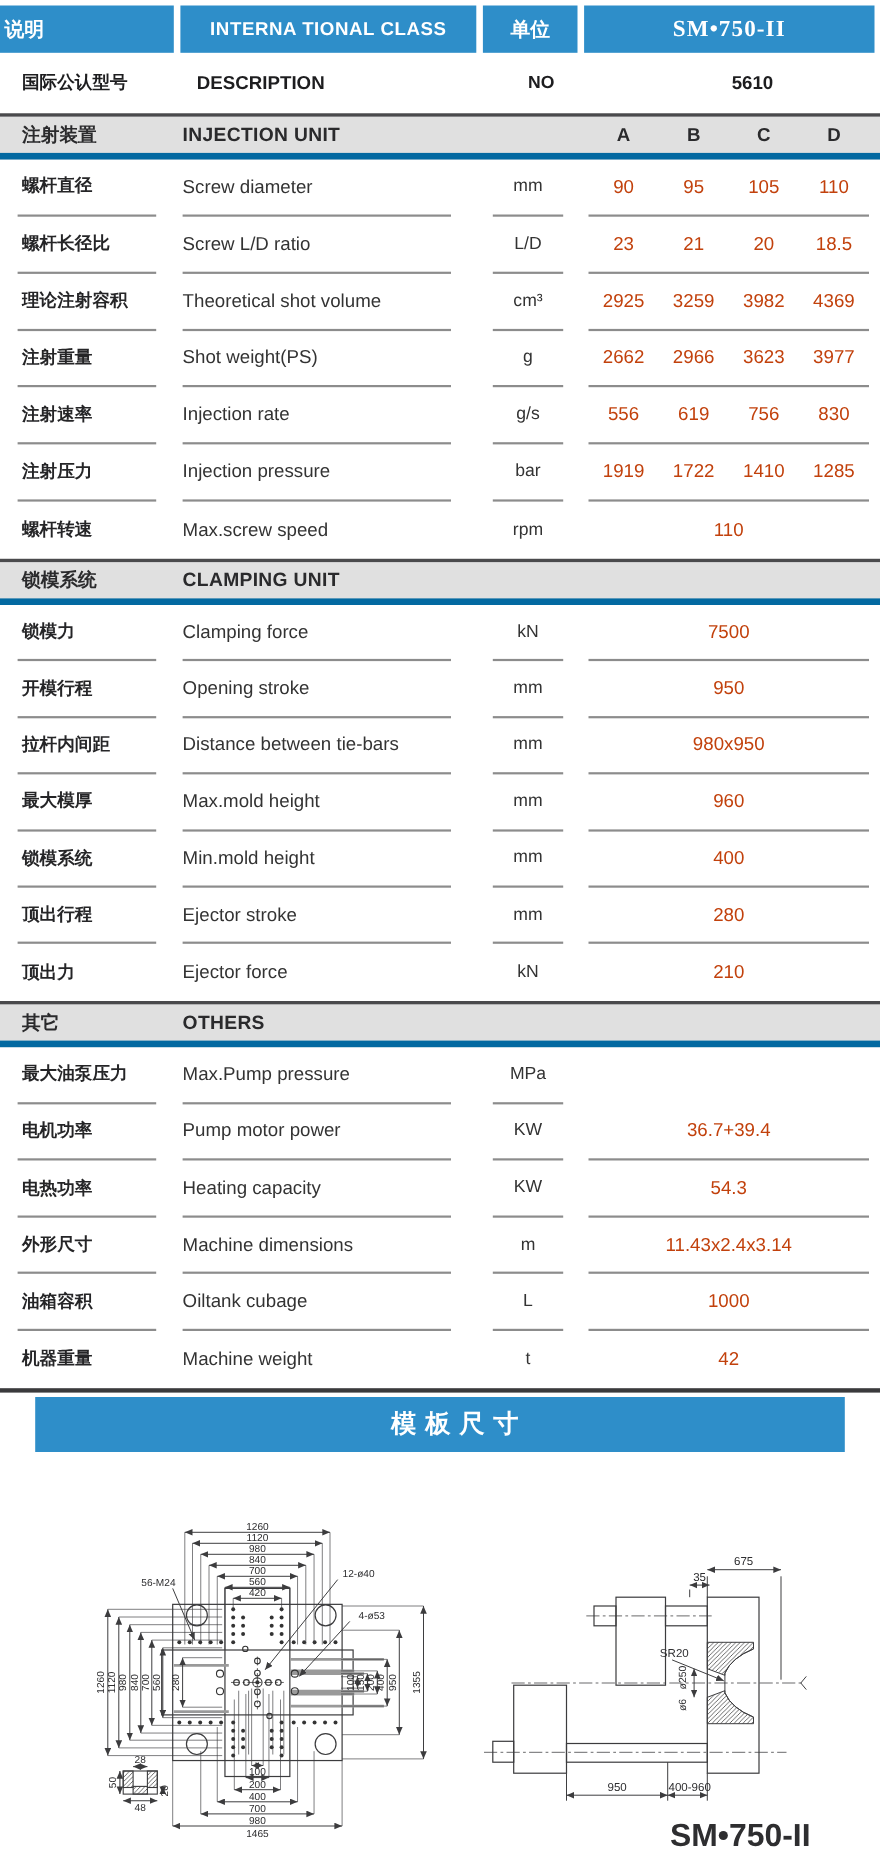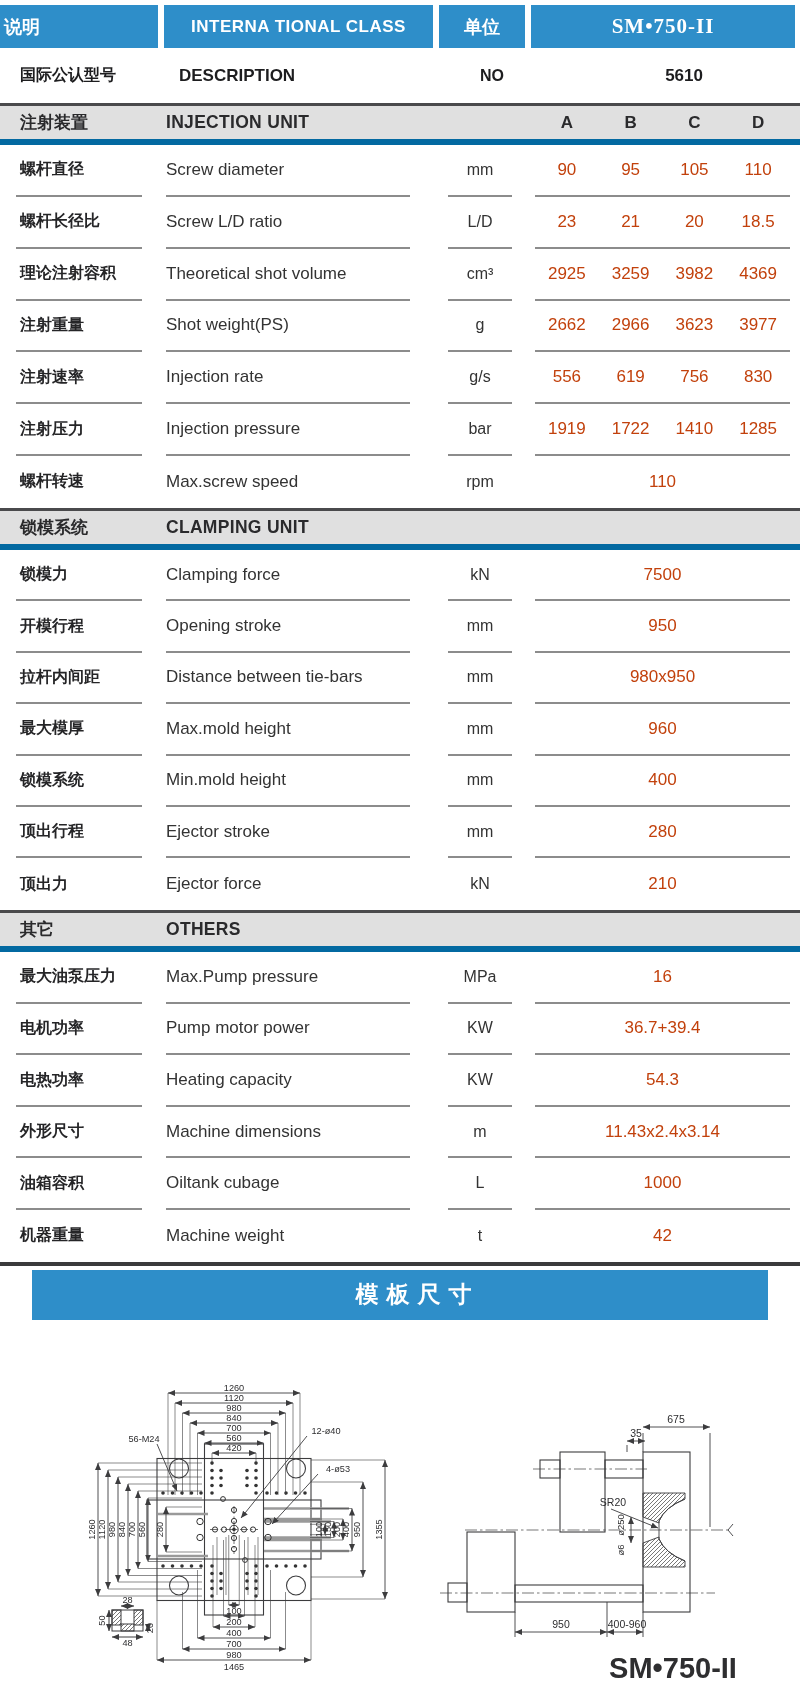--- a/index.html
+++ b/index.html
@@ -216,23 +216,20 @@
   <div class="c en">OTHERS</div>
   <div class="c unit"></div>
   <div class="c val"></div>
 </div>
 
 <div class="s3">
   <div class="row">
     <div class="c zh">最大油泵压力</div>
     <div class="c en">Max.Pump pressure</div>
     <div class="c unit">MPa</div>
-    <div class="c val">
-        <span class="m">16</span>
-      </div>
   </div>
   <div class="row">
     <div class="c zh">电机功率</div>
     <div class="c en">Pump motor power</div>
     <div class="c unit">KW</div>
     <div class="c val">
         <span class="m">36.7+39.4</span>
       </div>
   </div>
   <div class="row">

